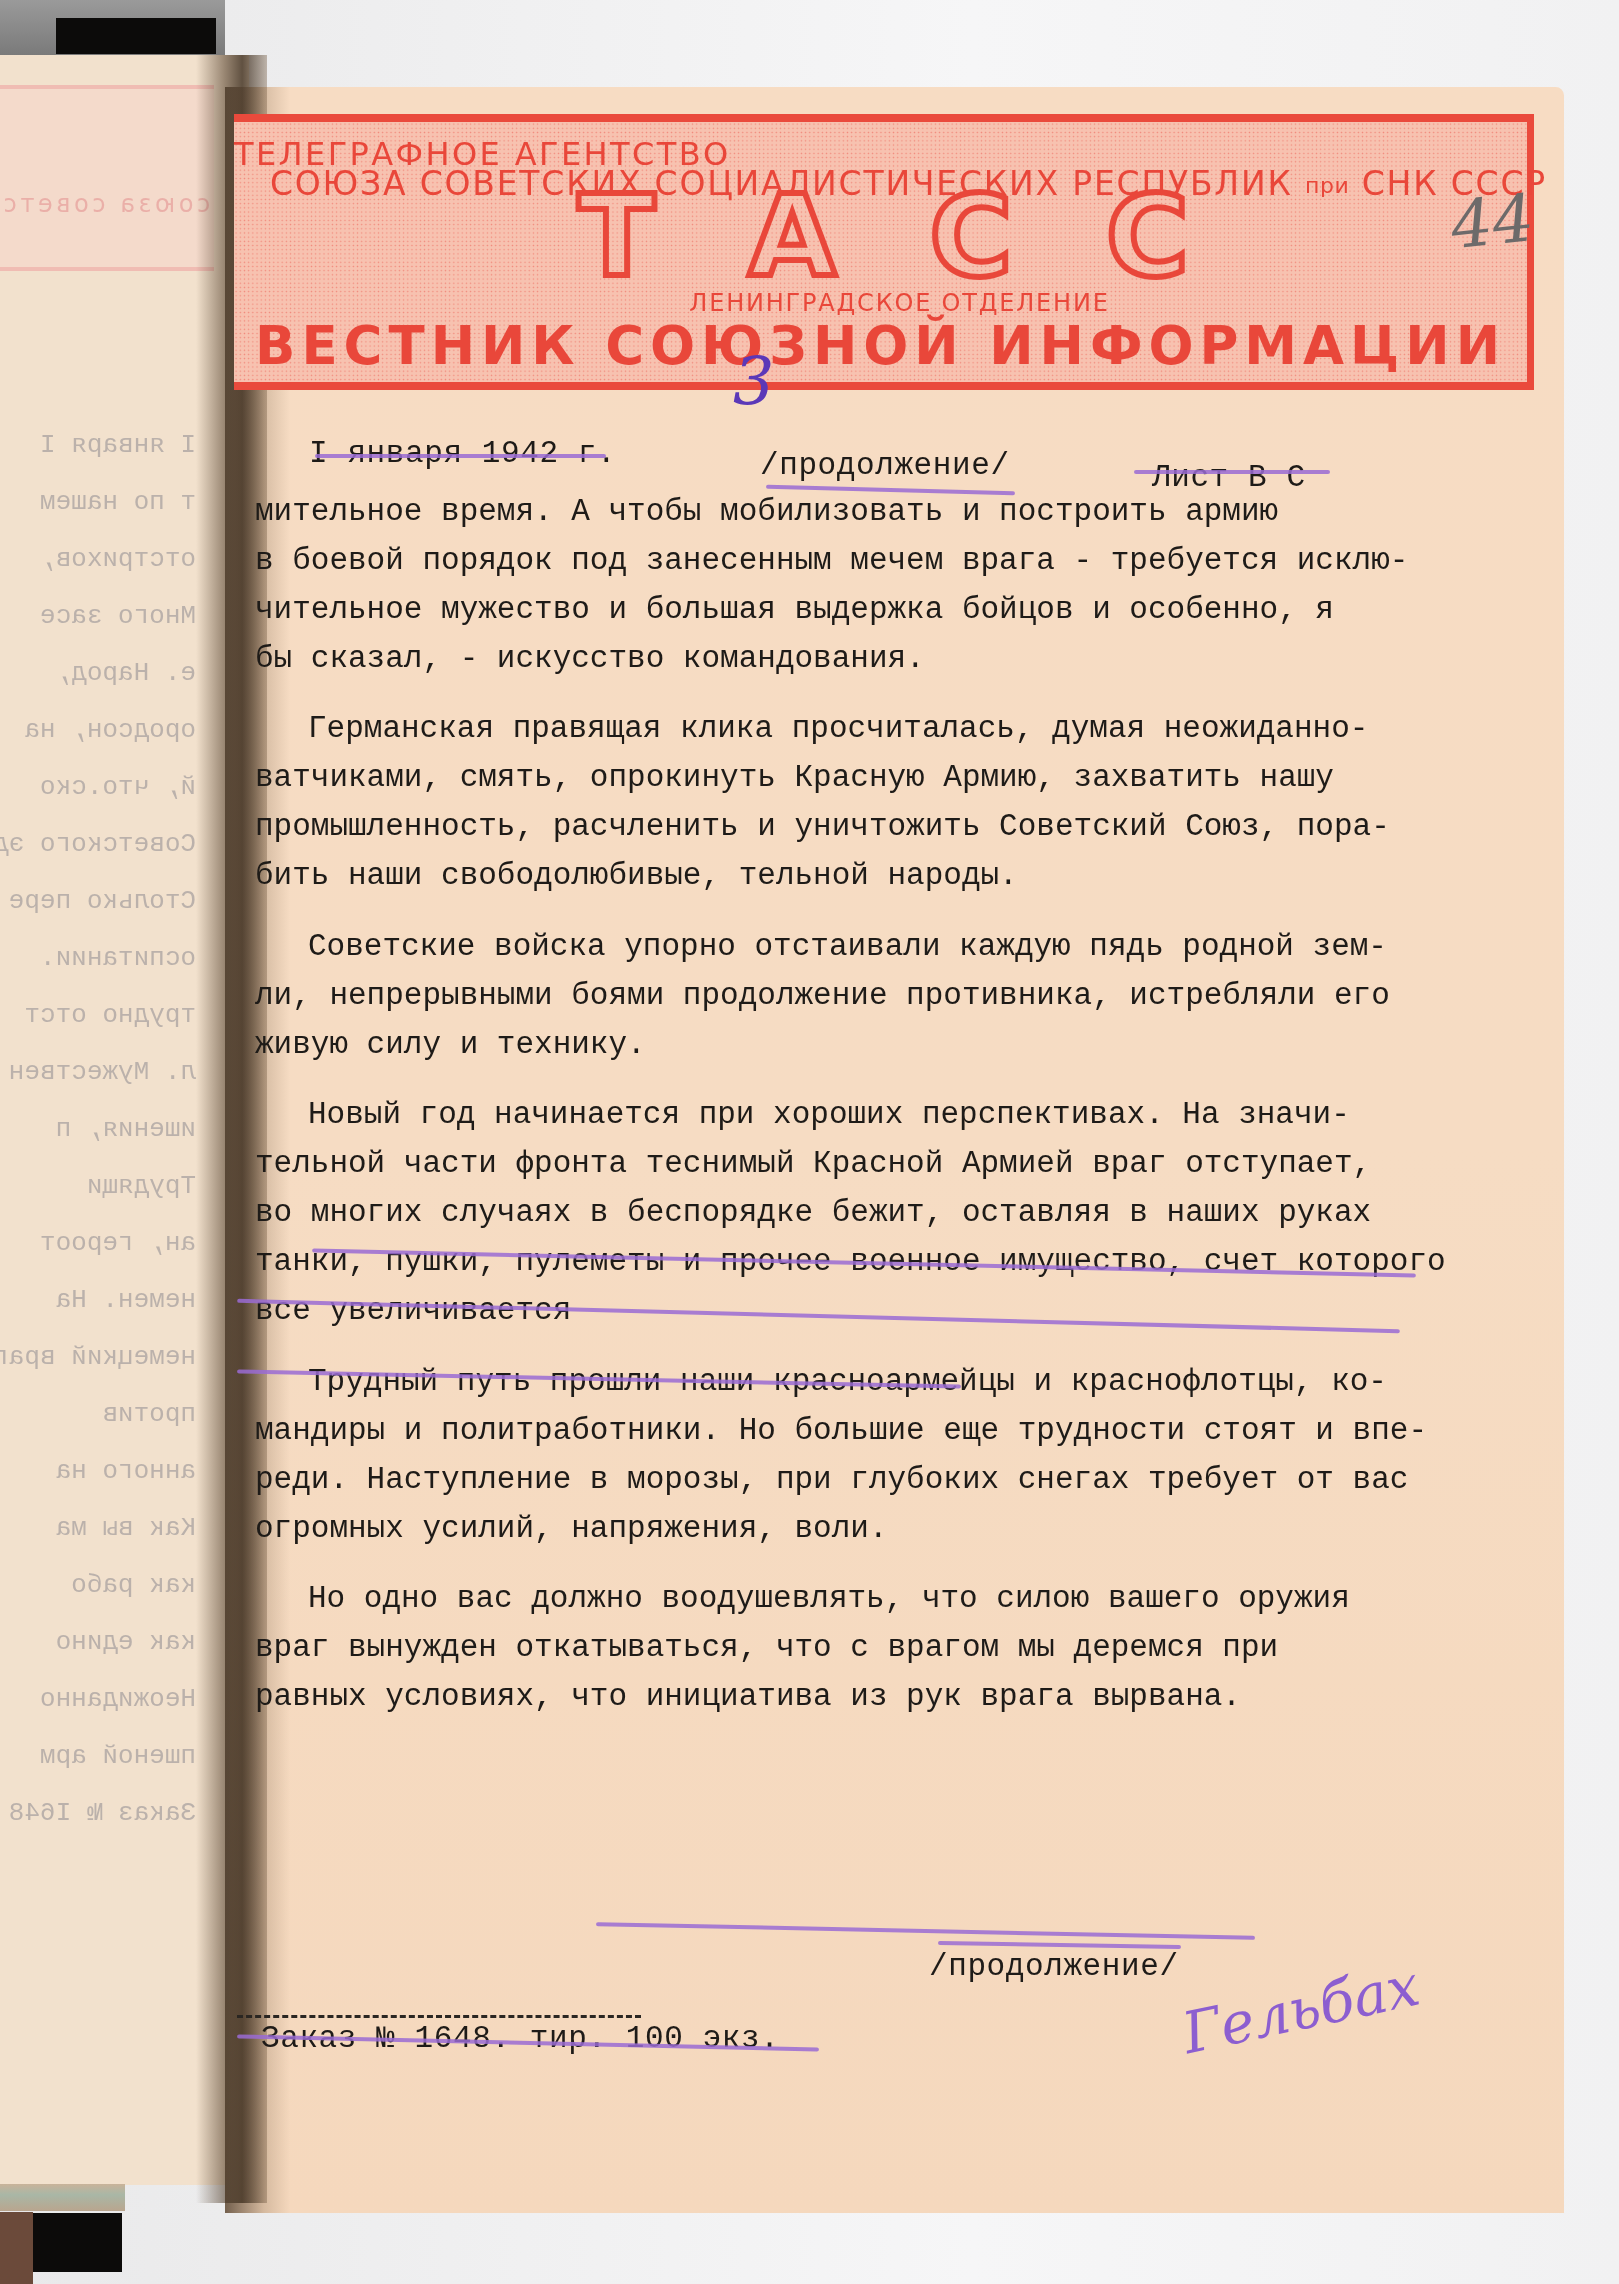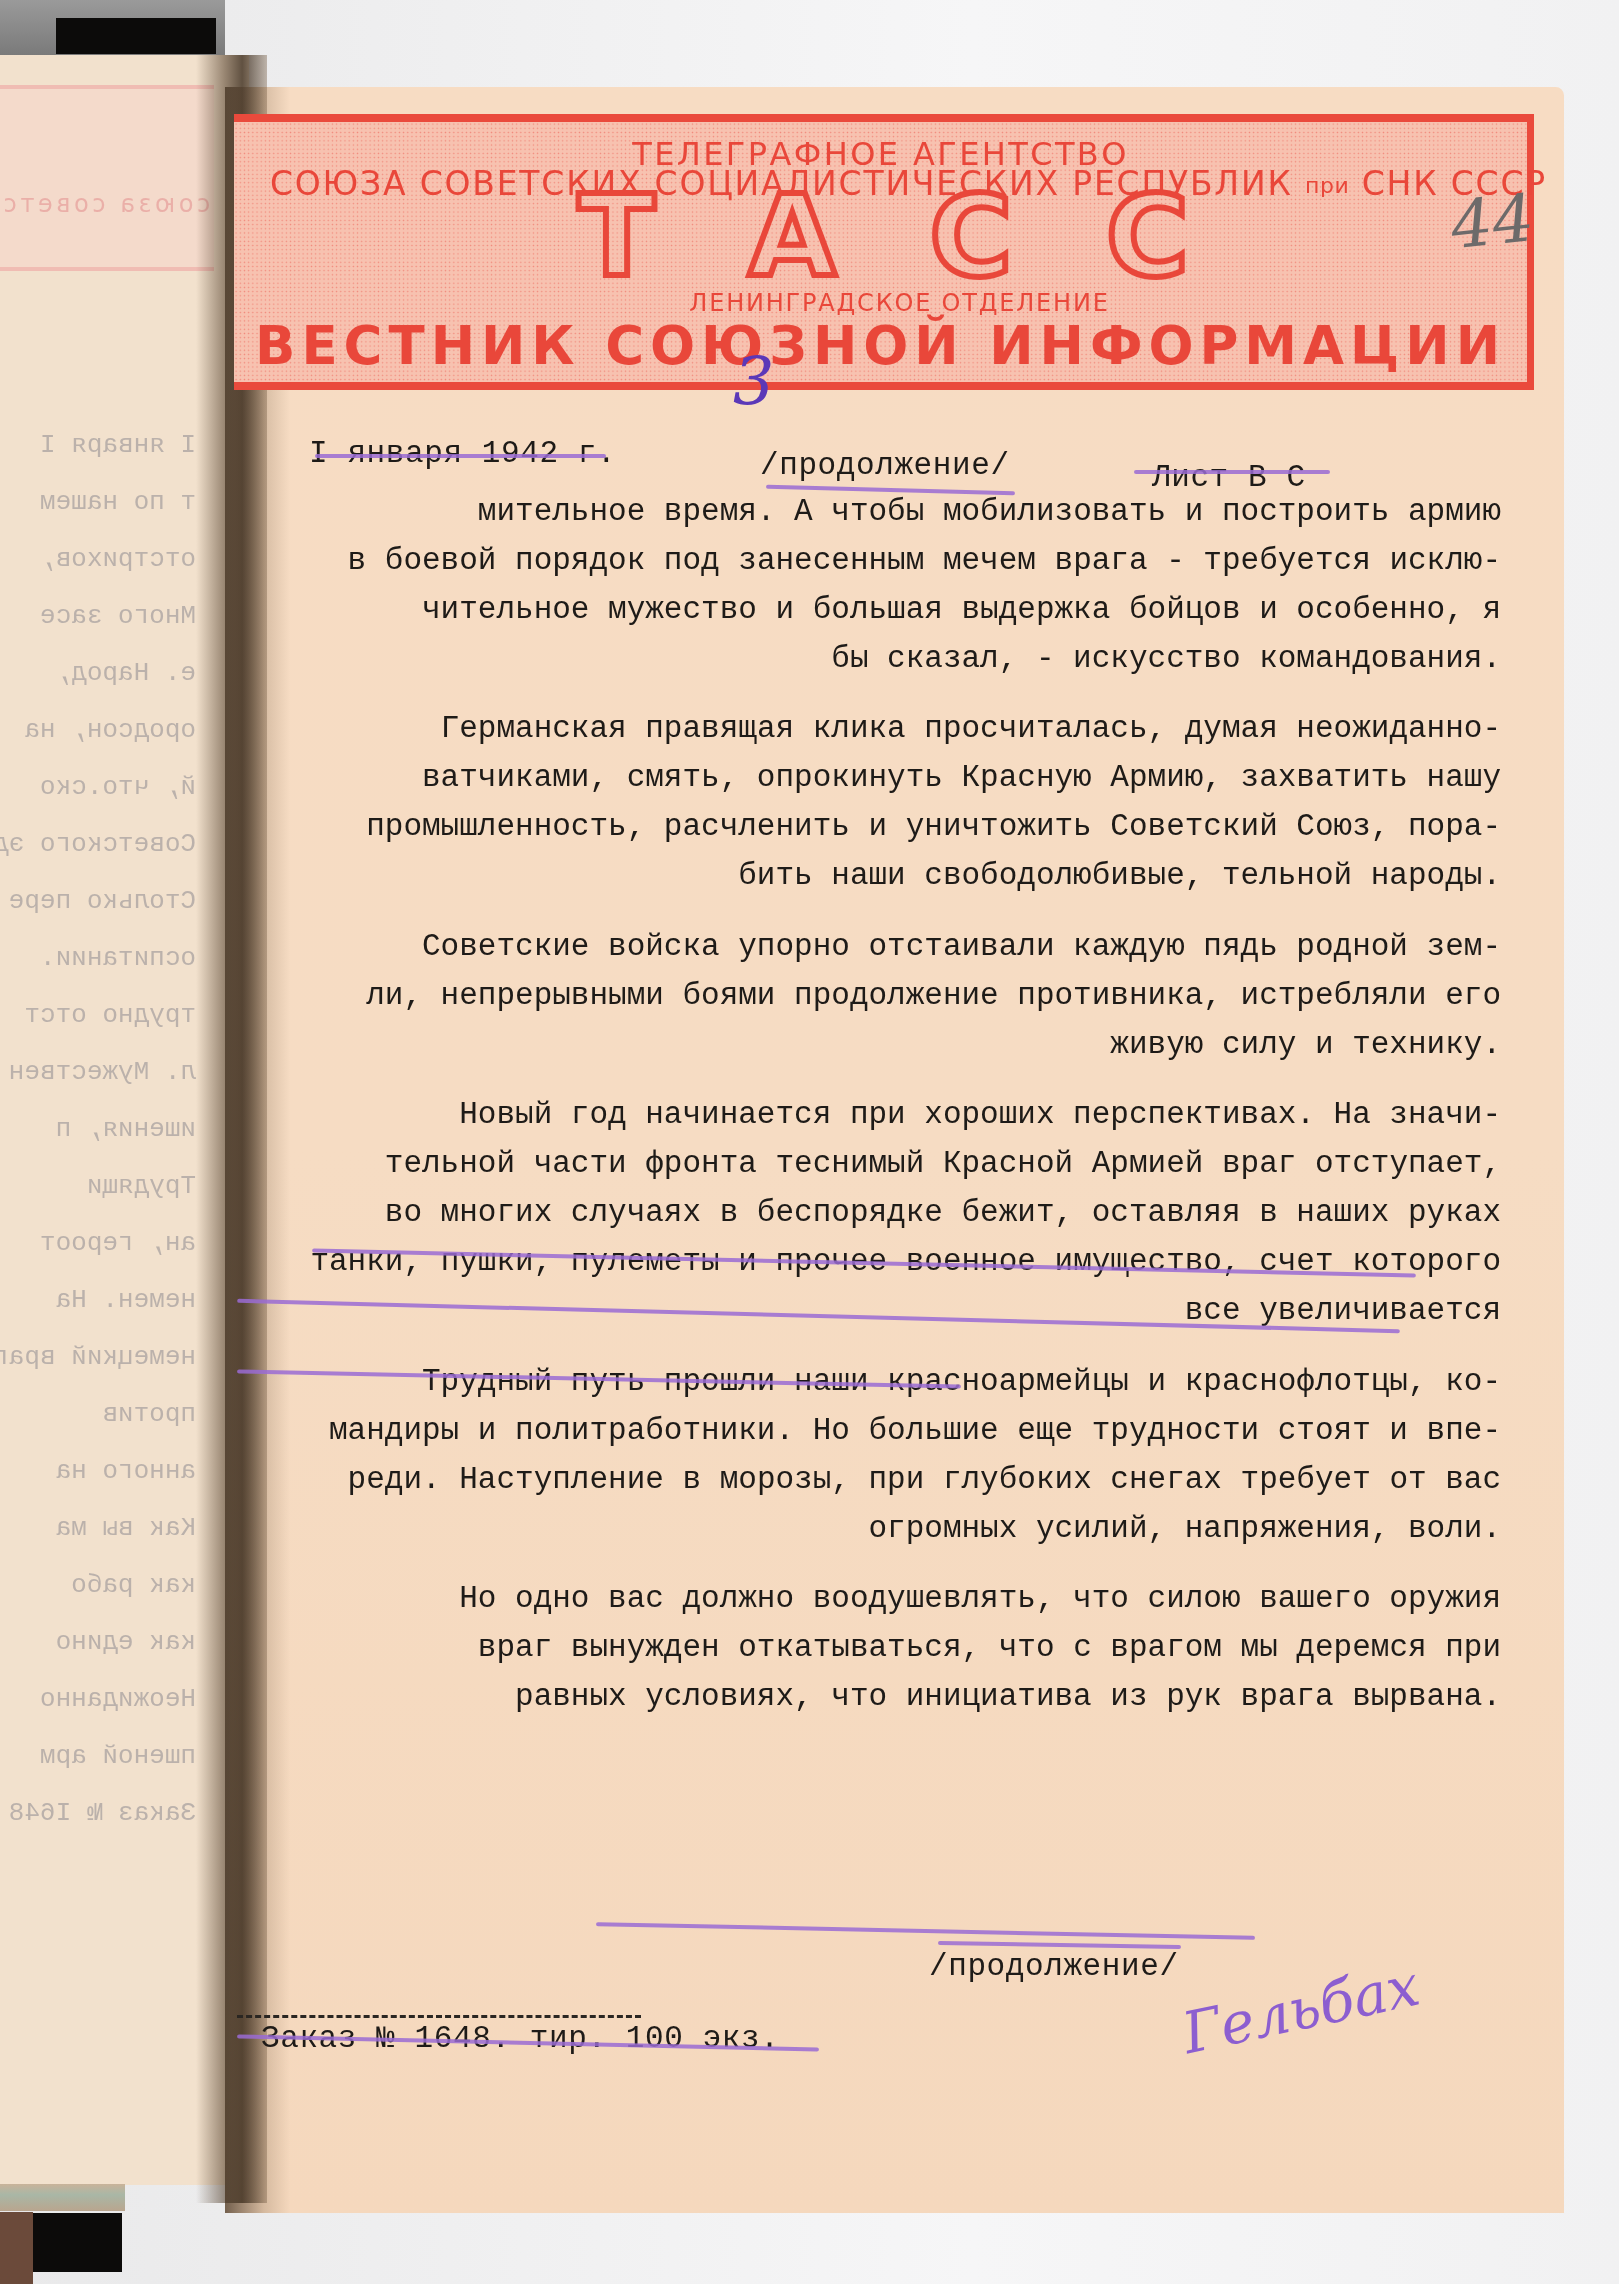--- a/index.html
+++ b/index.html
@@ -56,21 +56,21 @@
   
   .banner {
     position:absolute; left:234px; top:114px; width:1300px; height:276px;
     border-top:8.3px solid #ea4a3c; border-bottom:8.3px solid #ea4a3c; border-right:7.1px solid #ea4a3c;
     background:
       radial-gradient(circle, rgba(236,90,80,0.55) 0.7px, transparent 0.9px) 0 0/4.2px 4.2px,
       #f7c2b0;
     box-sizing:border-box;
   }
   .banner-line1 {
-    position:absolute; left:0; right:0; top:13px; text-align:center;
+    position:absolute; left:0; right:0; top:13px; 
     color:#e9473a; font-family:"DejaVu Sans", sans-serif; font-size:32px; letter-spacing:2.4px;
   }
   .banner-line2 {
     position:absolute; left:36px; top:42px; color:#e9473a; font-family:"DejaVu Sans", sans-serif;
     font-size:33px; letter-spacing:1.8px; white-space:nowrap;
   }
   .banner-line2 .small { font-size:22px; vertical-align:middle; letter-spacing:0.6px; }
   .banner-tass {
     position:absolute; left:344px; top:70px; width:611px; height:89px;
     display:flex; justify-content:space-between; align-items:center;
@@ -99,21 +99,21 @@
 
   
   .typed { position:absolute; color:#1e1b18; font-size:31px; letter-spacing:0.6px; white-space:nowrap; }
   .header-line { position:absolute; top:436px; left:309px; width:1187px; height:47px; }
   .hdr-date { position:absolute; left:0; top:0; }
   .hdr-cont { position:absolute; left:451px; top:12px; }
   .hdr-sheet { position:absolute; left:843px; top:24px; }
   .strike { position:absolute; height:4.2px; background:#9a6bd4; border-radius:2.4px; opacity:0.85; }
   .underline { position:absolute; height:4.2px; background:#9a6bd4; border-radius:2.4px; opacity:0.85; }
 
-  .body-text { position:absolute; left:255px; top:487px; width:1246px;text-align:right; }
+  .body-text { position:absolute; left:255px; top:487px; width:1246px; }
   .line { height:49px; line-height:49px; font-size:31px; color:#1e1b18; white-space:nowrap; }
   .indent { padding-left:53px; }
   .gap { height:21.4px; }
 
   .footer-rule { position:absolute; left:237px; top:2015px; width:404px; border-top:3.6px dashed #2a2622; }
   .footer-order { position:absolute; left:261px; top:2021px; }
   .footer-cont { position:absolute; left:929px; top:1949px; }
   .signature {
     position:absolute; left:1181px; top:1976px; color:#8c5ed0; font-family:"DejaVu Serif", serif;
     font-size:57px; font-style:italic; transform:rotate(-12deg);

